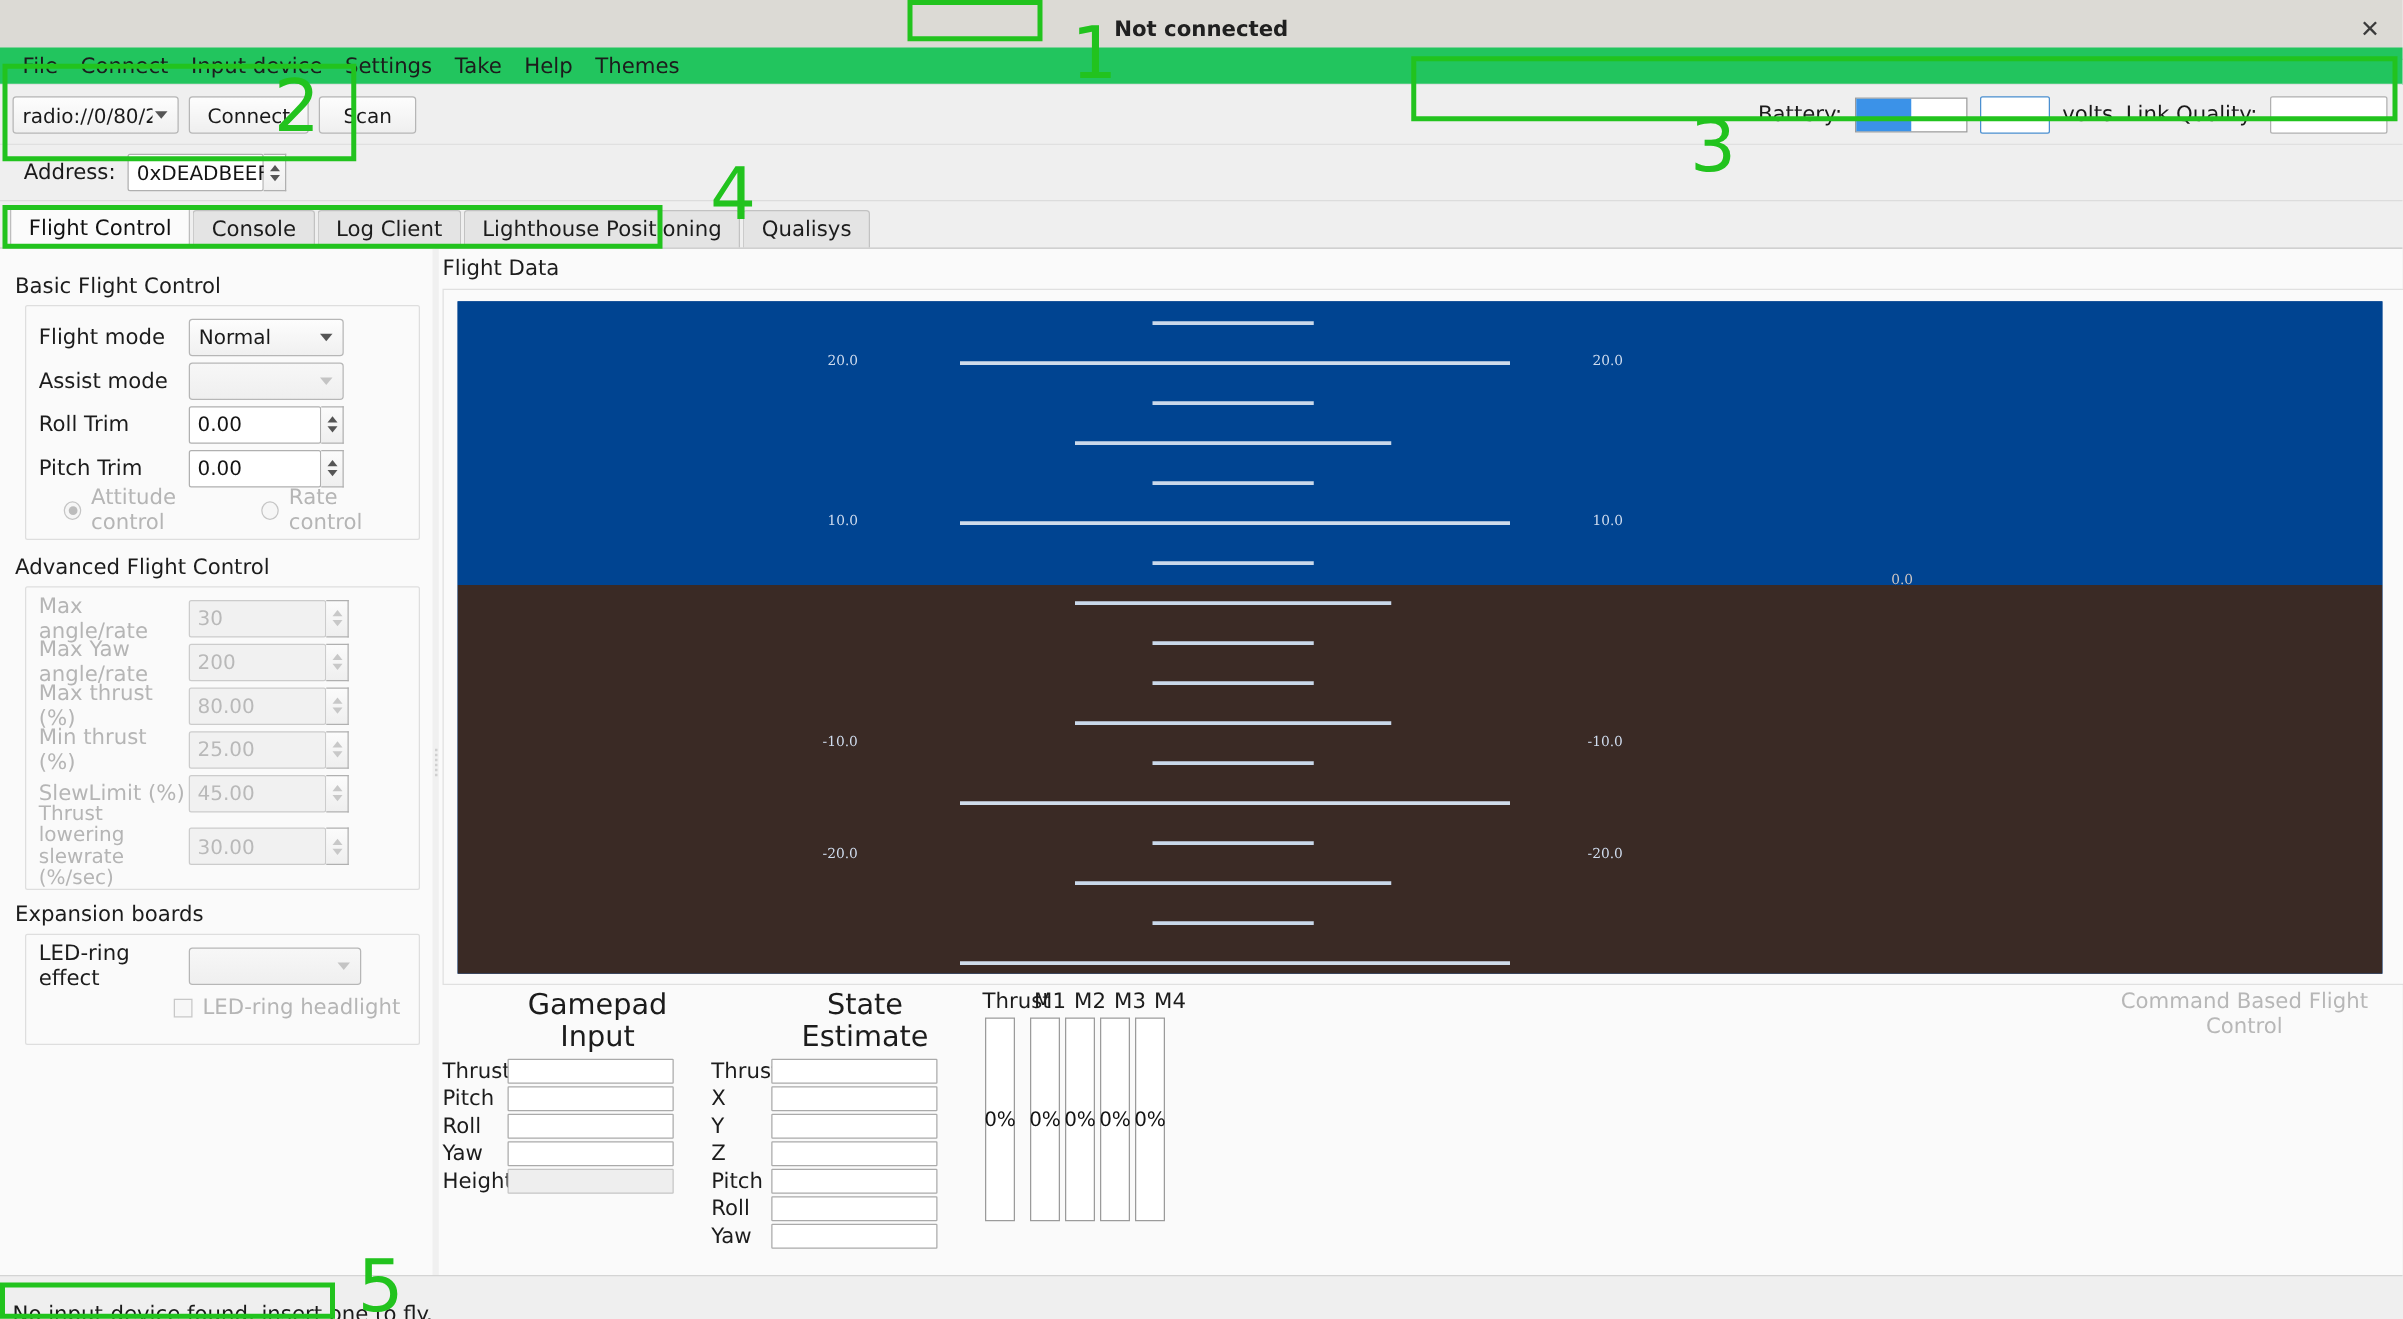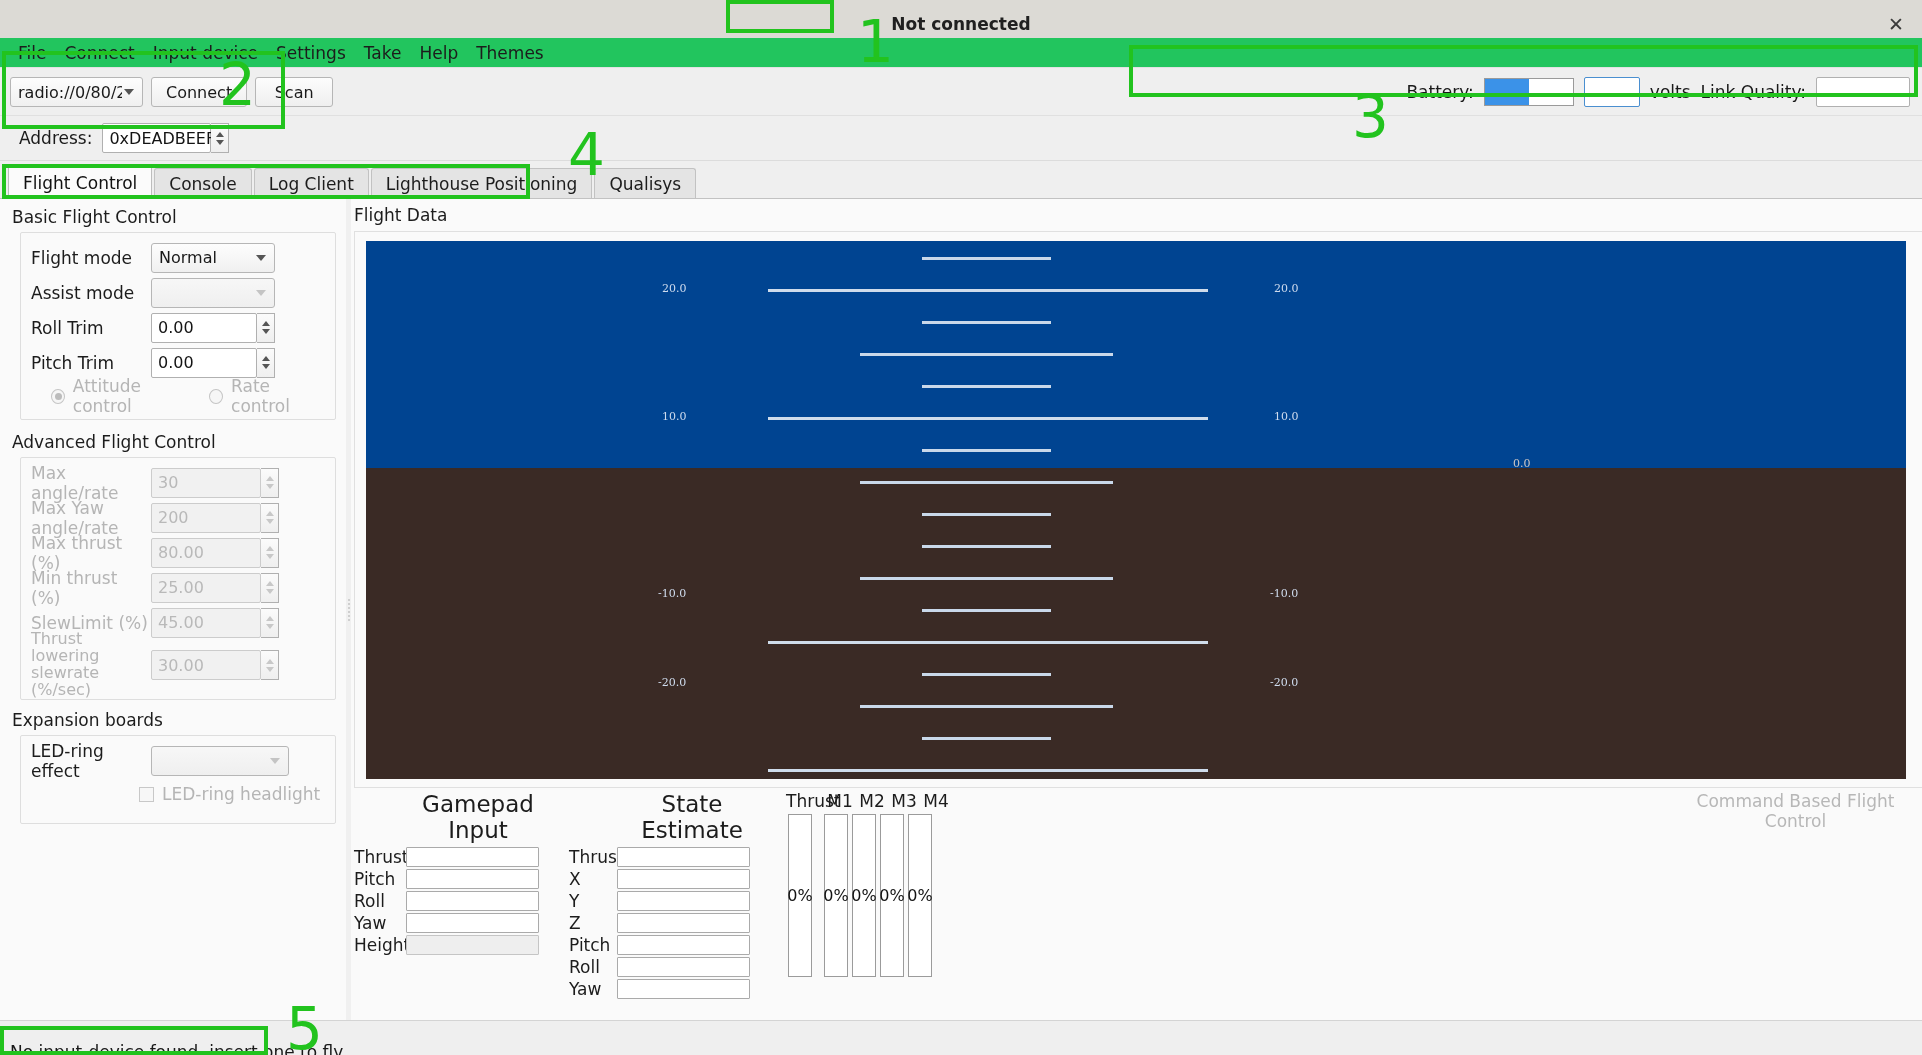--- a/index.html
+++ b/index.html
@@ -114,21 +114,21 @@
   .tab.active { background: #fbfbfb; color: #111; height: 34px; border-color:#bdbdbd; }
 
   
   #content {
     position: absolute; left: 0; top: 198px; width: 1922px; height: 822px;
     background: #fafafa; border-top: 1px solid #c2c2c2;
   }
 
   
   #leftpanel { position:absolute; left:0; top:0; width:348px; height:822px; background:#fafafa; }
-  .grp-title { font-size: 17px; color:#1c1c1c; padding: 8px 0 5px 12px; }
+  .grp-title { font-size: 17px; color:#1c1c1c; padding: 20px 0 5px 12px; }
   .grp-box { margin: 0 12px 8px 20px; border:1px solid #dedede; border-radius:2px; background:#fafafa; padding: 8px 10px 8px 10px; }
   .frow { display:flex; align-items:center; height:33px; margin-bottom:2px; }
   .frow .fl { font-size:17px; color:#1c1c1c; width:120px; }
   .frow .fl.dis { color:#b5b5b5; }
   .frow .fl.wide { width:120px; line-height:1.05; }
   .ctl { display:flex; align-items:center; }
 
   .radio-row { display:flex; align-items:center; gap:8px; height:30px; padding-left:20px; }
   .radio { width:15px; height:15px; border-radius:50%; border:1px solid #c5c5c5; background:#f6f6f6; position:relative; }
   .radio.on::after { content:""; position:absolute; left:3px; top:3px; width:7px; height:7px; border-radius:50%; background:#bcbcbc;}

